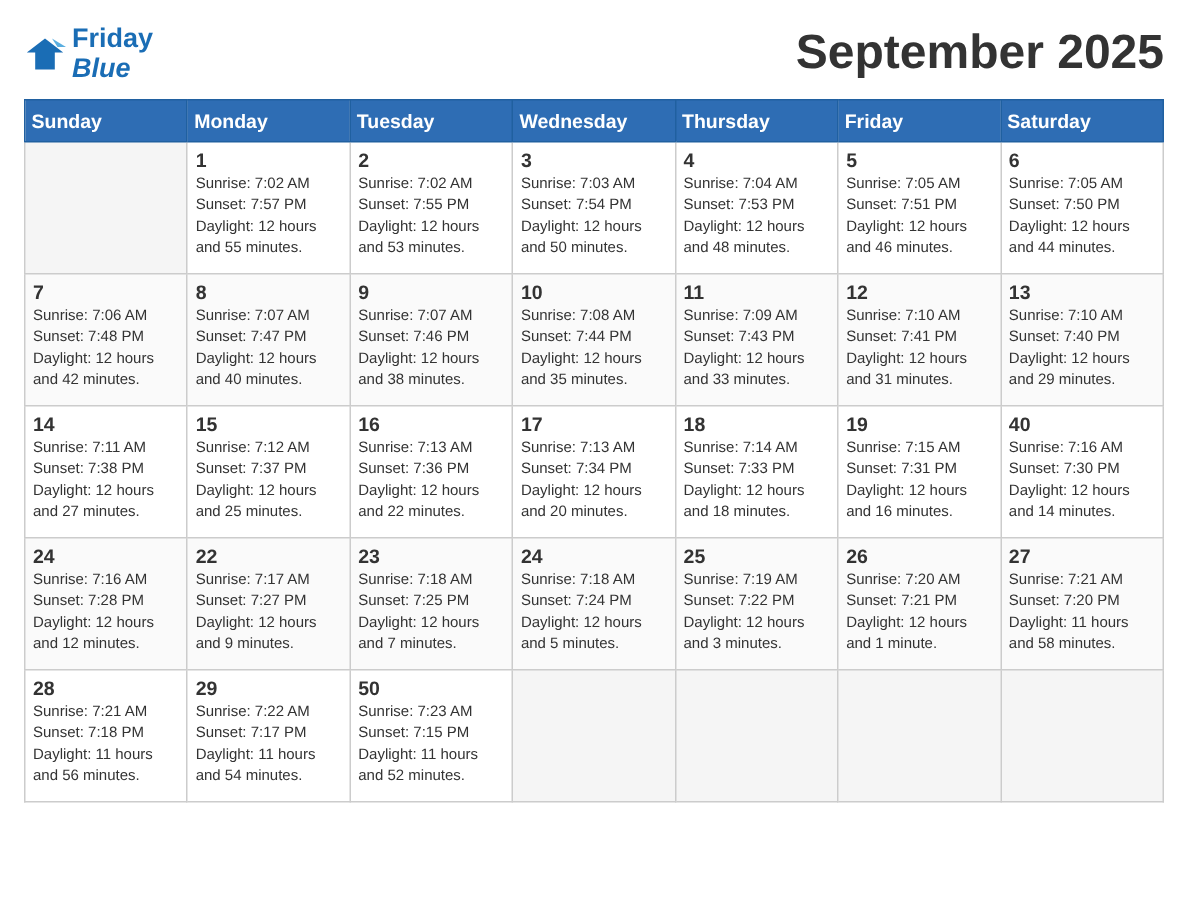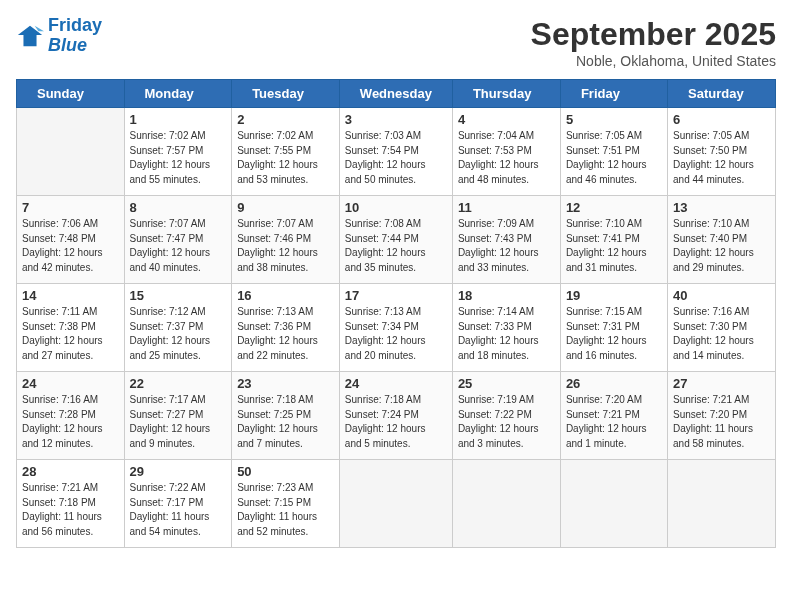--- a/index.html
+++ b/index.html
@@ -49,21 +49,21 @@
     table {
       width: 100%;
       border-collapse: collapse;
       border: 1px solid #ccc;
     }
     thead tr th {
       background-color: #2e6db4;
       color: #fff;
       font-size: 13px;
       font-weight: bold;
-      padding: 6px 20px;
+      padding: 6px 4px;
       text-align: left;
       border: 1px solid #2060a0;
       margin-top: 31px;
     }
     tbody tr td {
       vertical-align: top;
       border: 1px solid #ccc;
       padding: 4px 5px;
       font-size: 10.5px;
       color: #333;
@@ -104,21 +104,20 @@
       <polygon points="15,4 28,14 22,14 22,26 8,26 8,14 2,14" fill="#1a6db5"></polygon>
       <polygon points="20,4 30,10 24,10" fill="#5aaee0"></polygon>
     </svg>
     <div class="logo-text">
       <div><span>Friday</span></div>
       <div style="color:#1a6db5;font-style:italic;">Blue</div>
     </div>
   </div>
   <div class="title-block">
     <div class="month-title">September 2025</div>
-    <div class="location">Noble, Oklahoma, United States</div>
   </div>
 </div>
 
 <table>
   <thead>
     <tr>
     <th>Sunday</th>
         <th>Monday</th>
         <th>Tuesday</th>
         <th>Wednesday</th>

